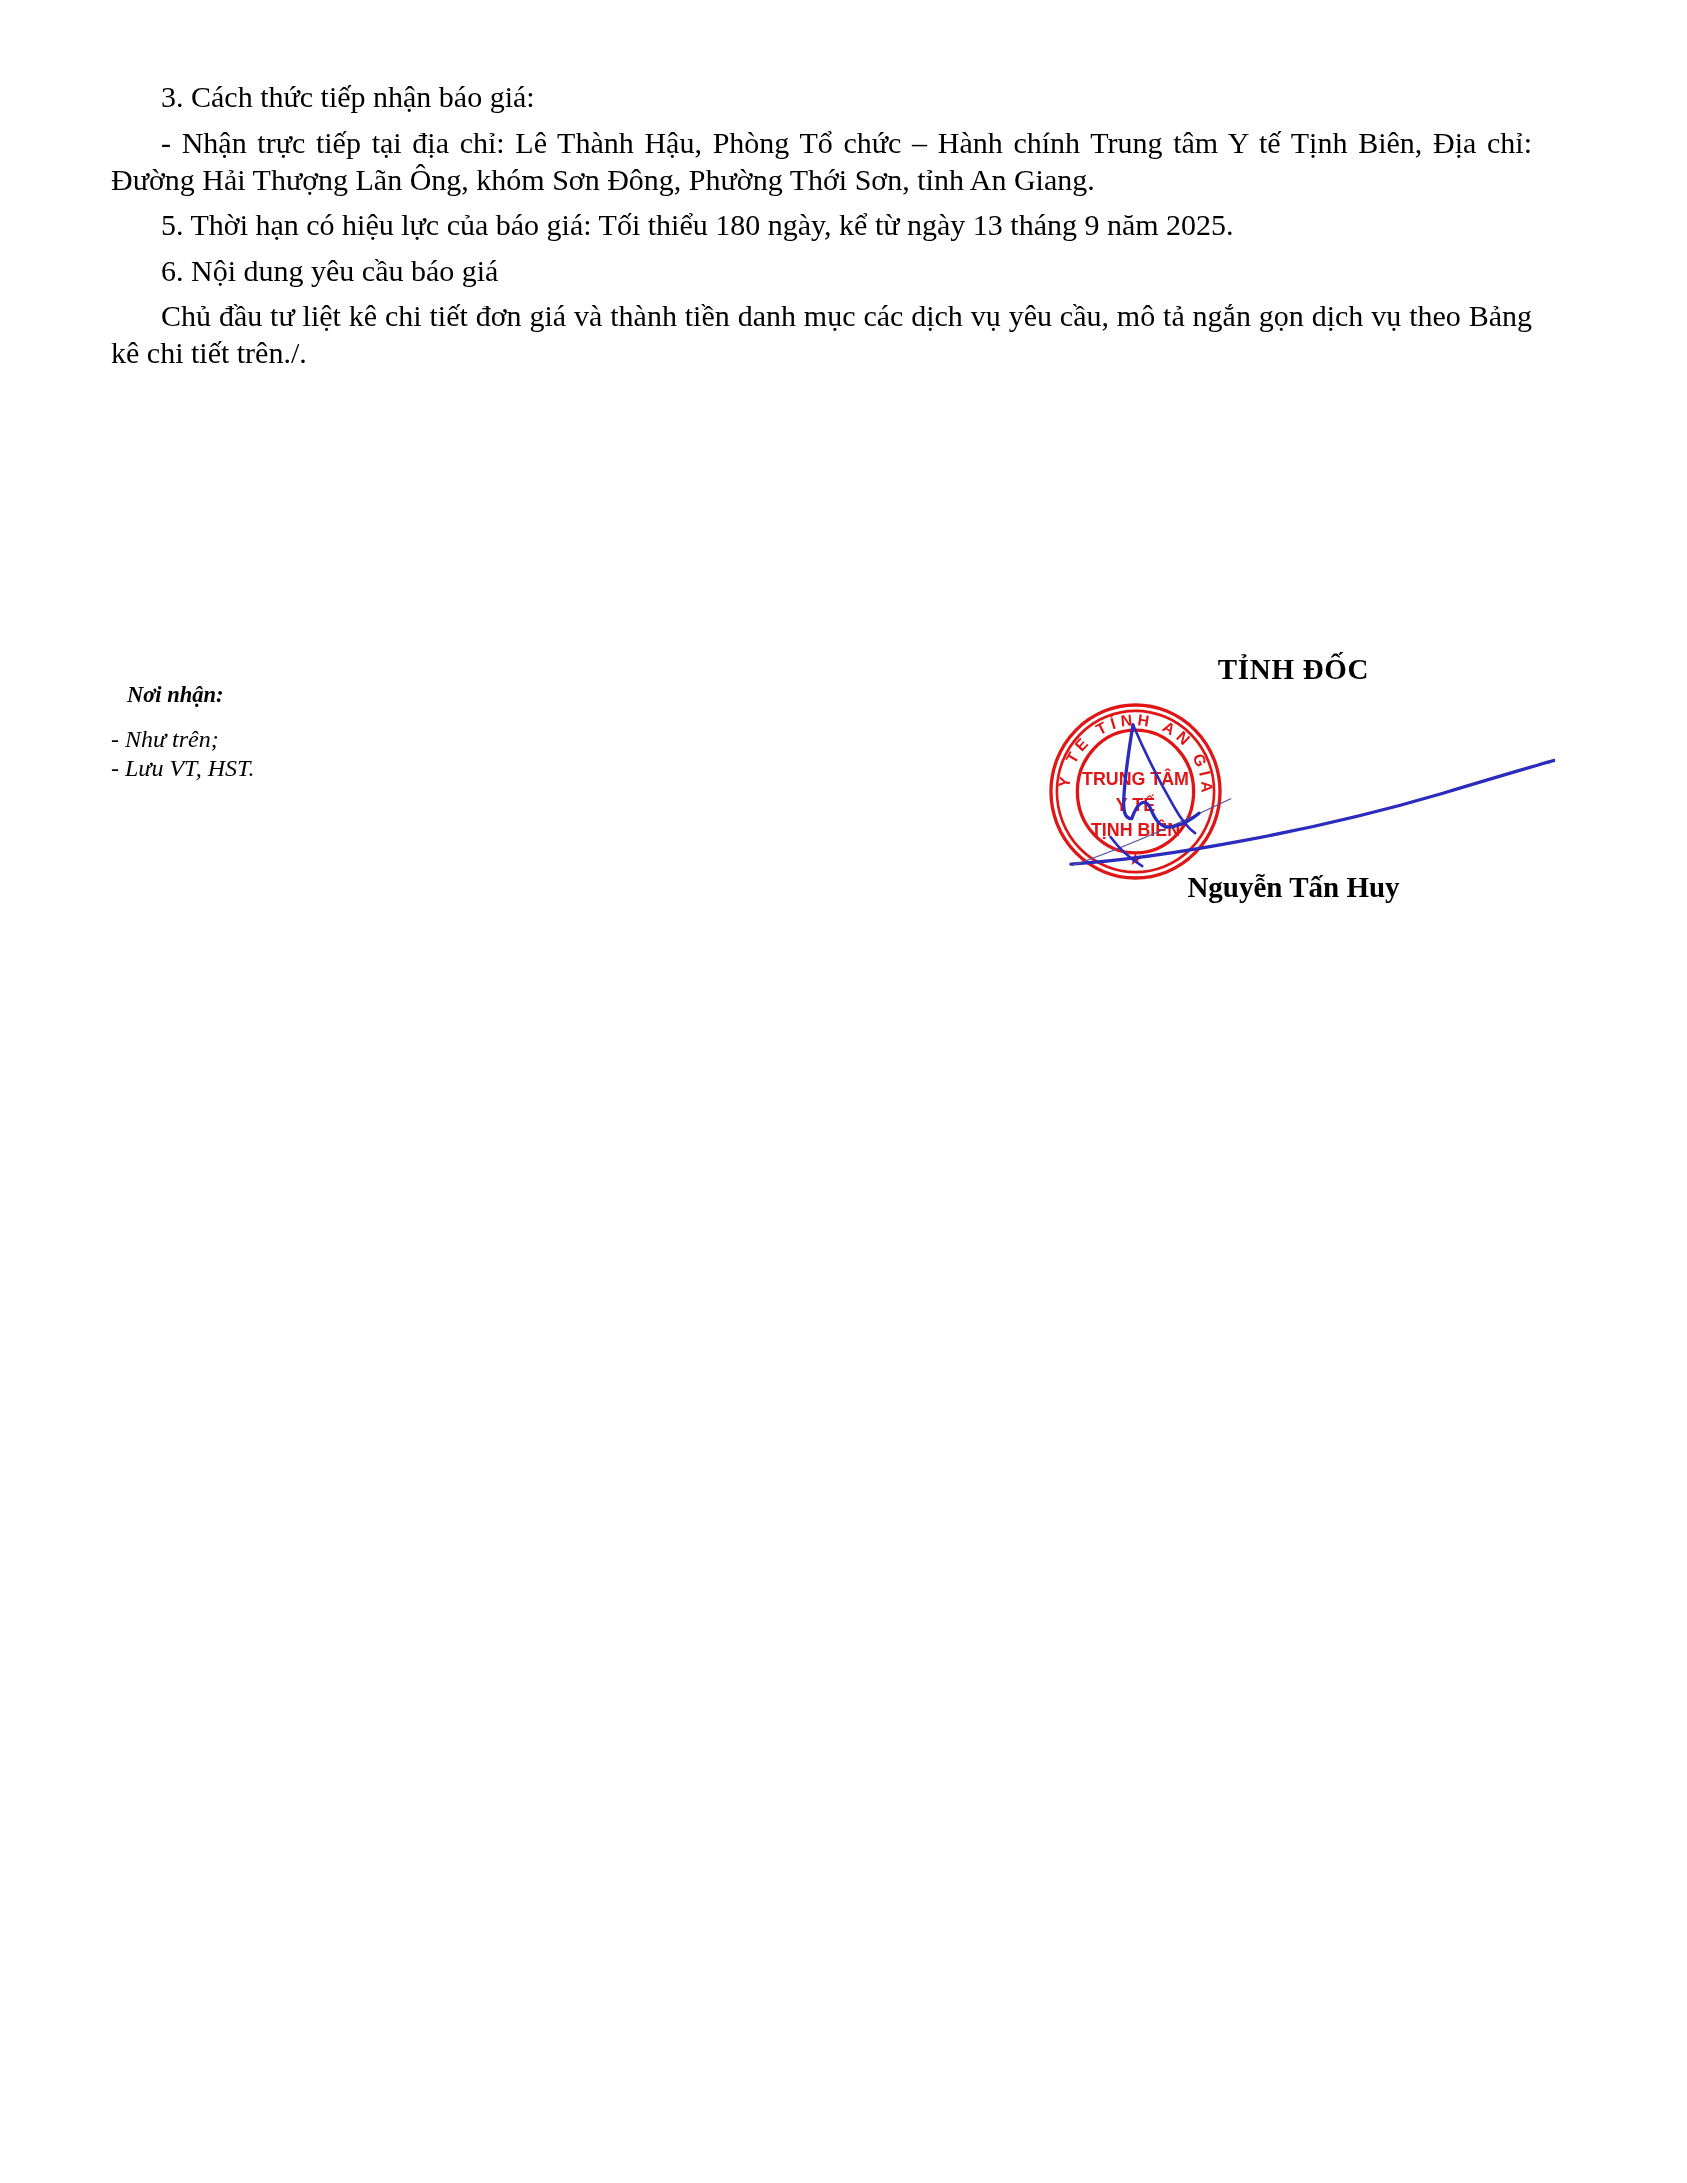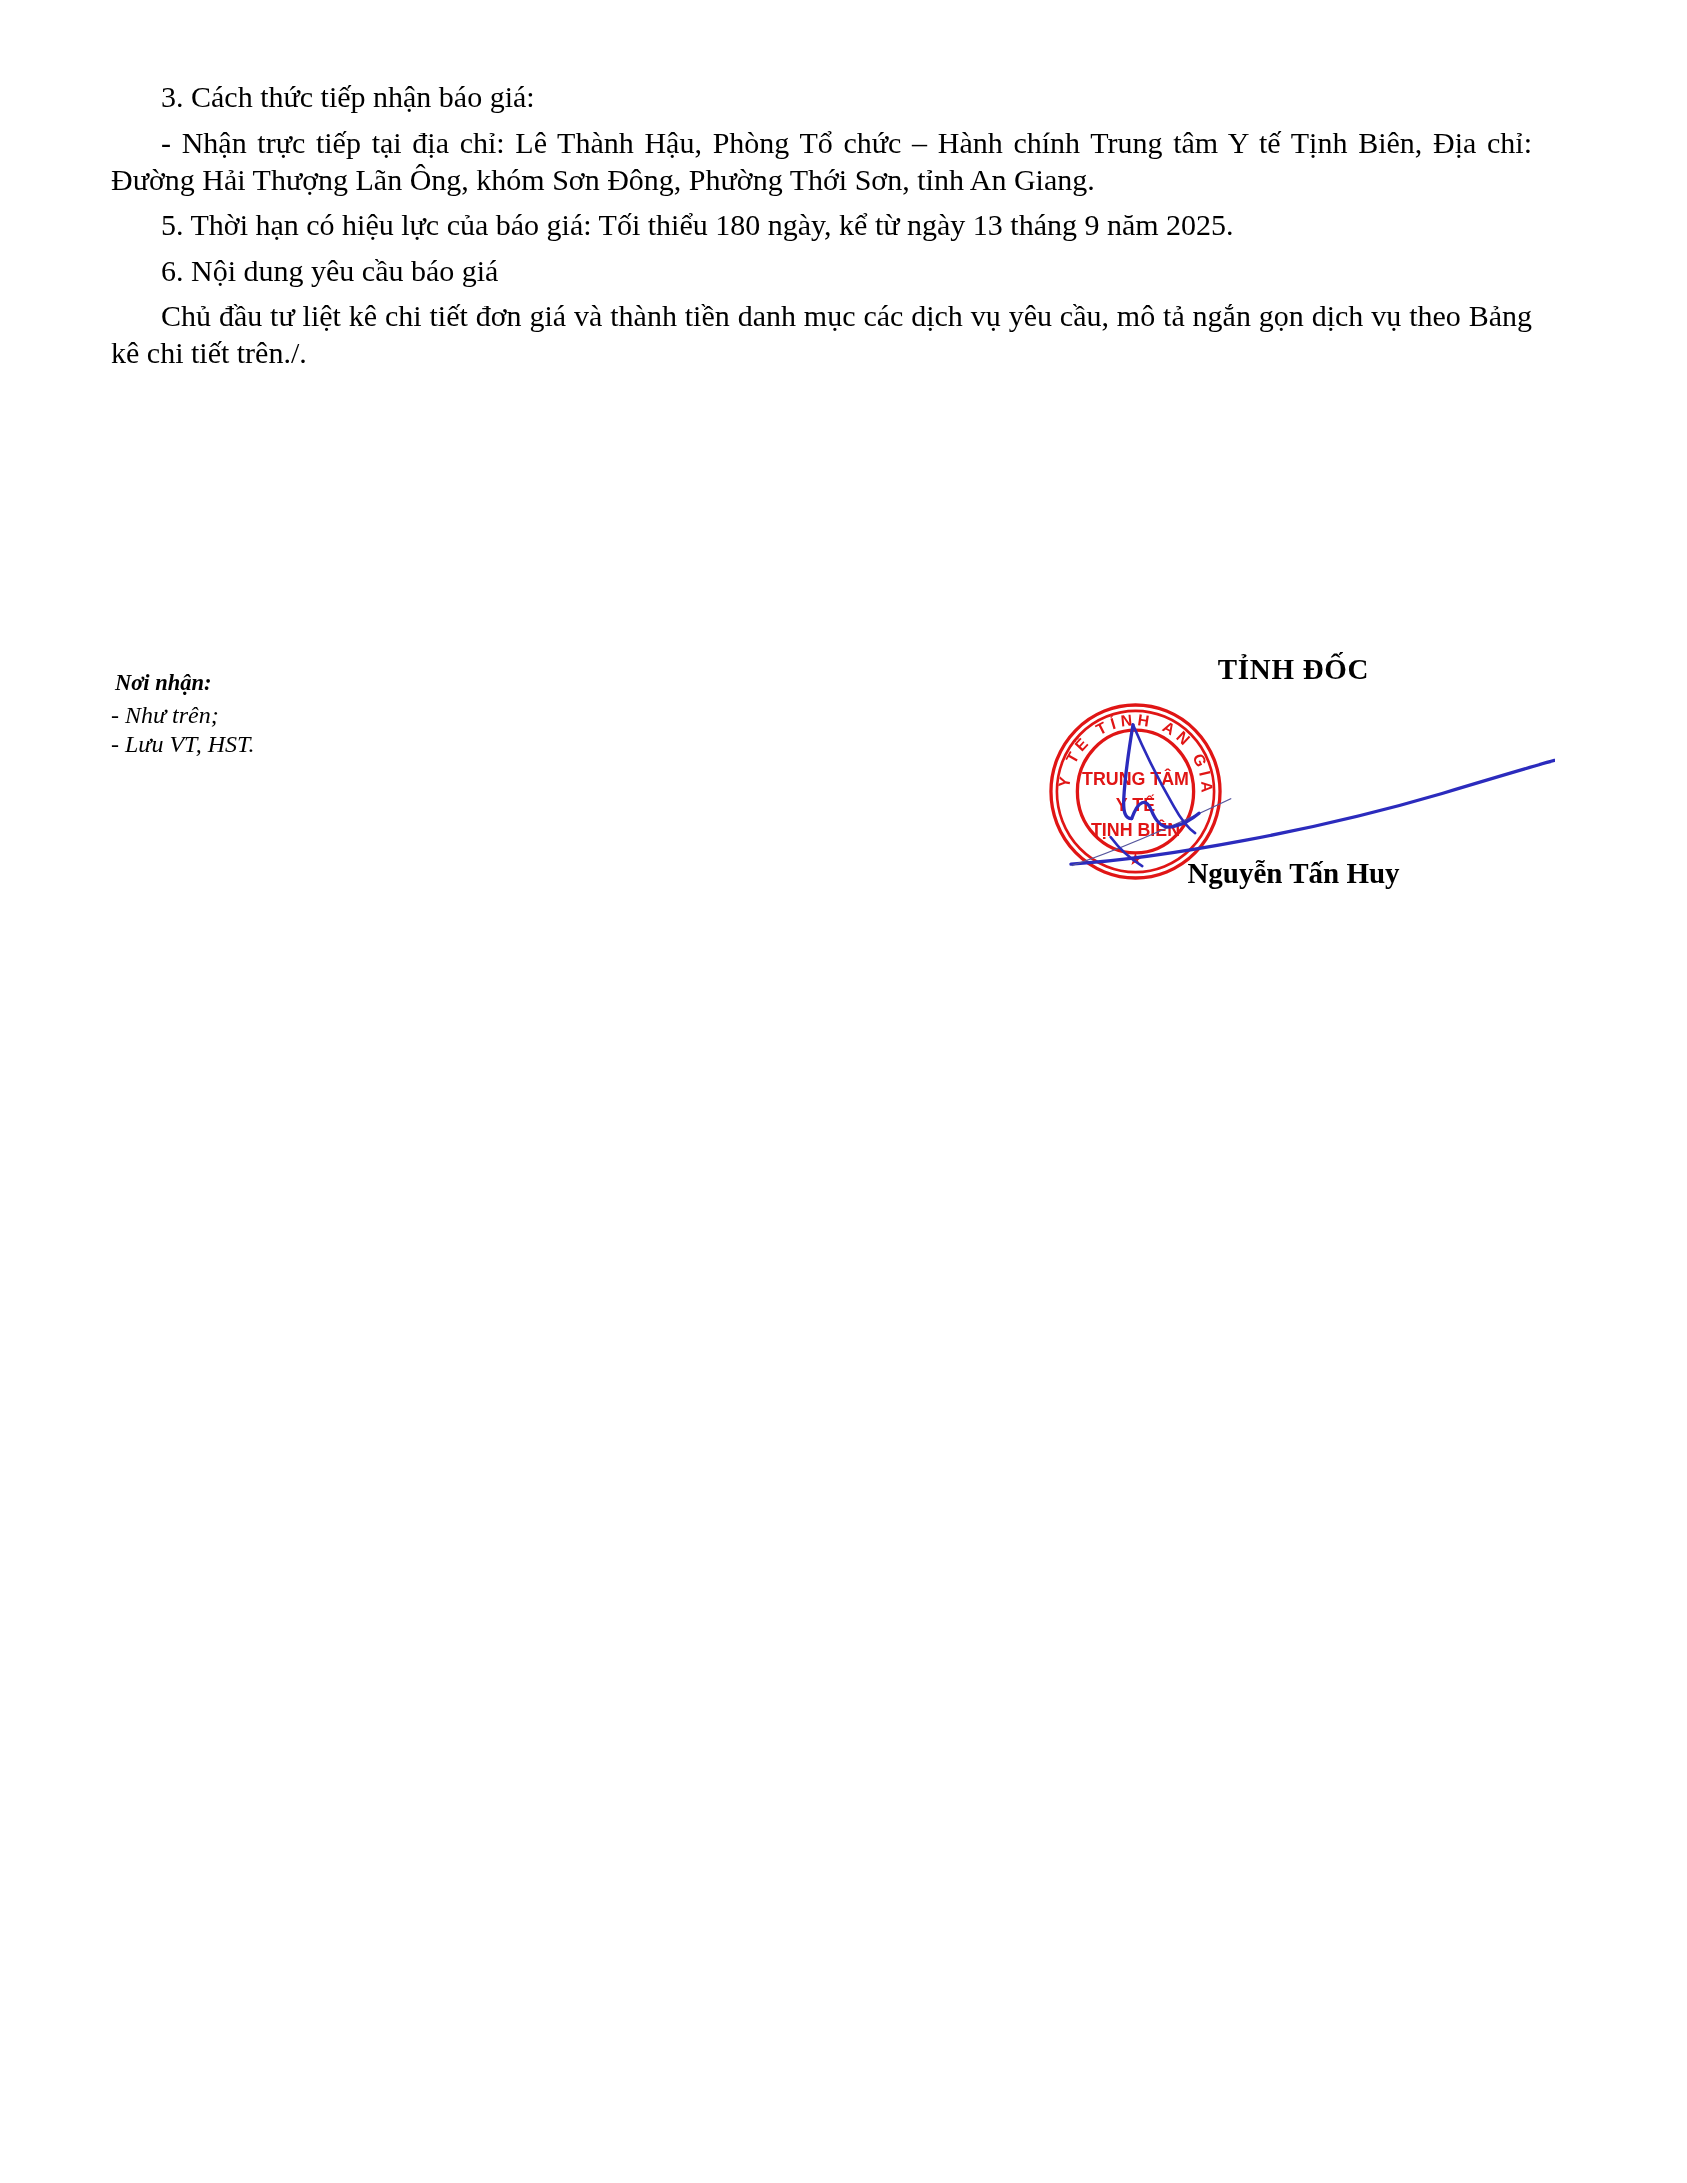--- a/index.html
+++ b/index.html
@@ -42,21 +42,21 @@
     position: absolute;
     left: 111px;
     top: 665px;
     width: 503px;
   }
   #recipients .rec-title {
     font-size: 22.5px;
     line-height: 28px;
     font-weight: bold;
     font-style: italic;
-    margin: 4px;
+    margin: 16px;
   }
   #recipients .rec-line {
     font-size: 24px;
     line-height: 29px;
     margin: 0;
     font-style: italic;
   }
   
   #signature-block {
     position: absolute;
@@ -90,21 +90,21 @@
     left: 0px;
     top: 0px;
     width: 523px;
     height: 177px;
     pointer-events: none;
   }
   #signer-name {
     font-size: 29px;
     font-weight: bold;
     line-height: 33px;
-    margin: 2px;
+    margin: 16px;
     position: relative;
     top: -22.5px;
     text-align: center;
   }
 </style>
 </head>
 <body>
 
 <div id="page">
 

